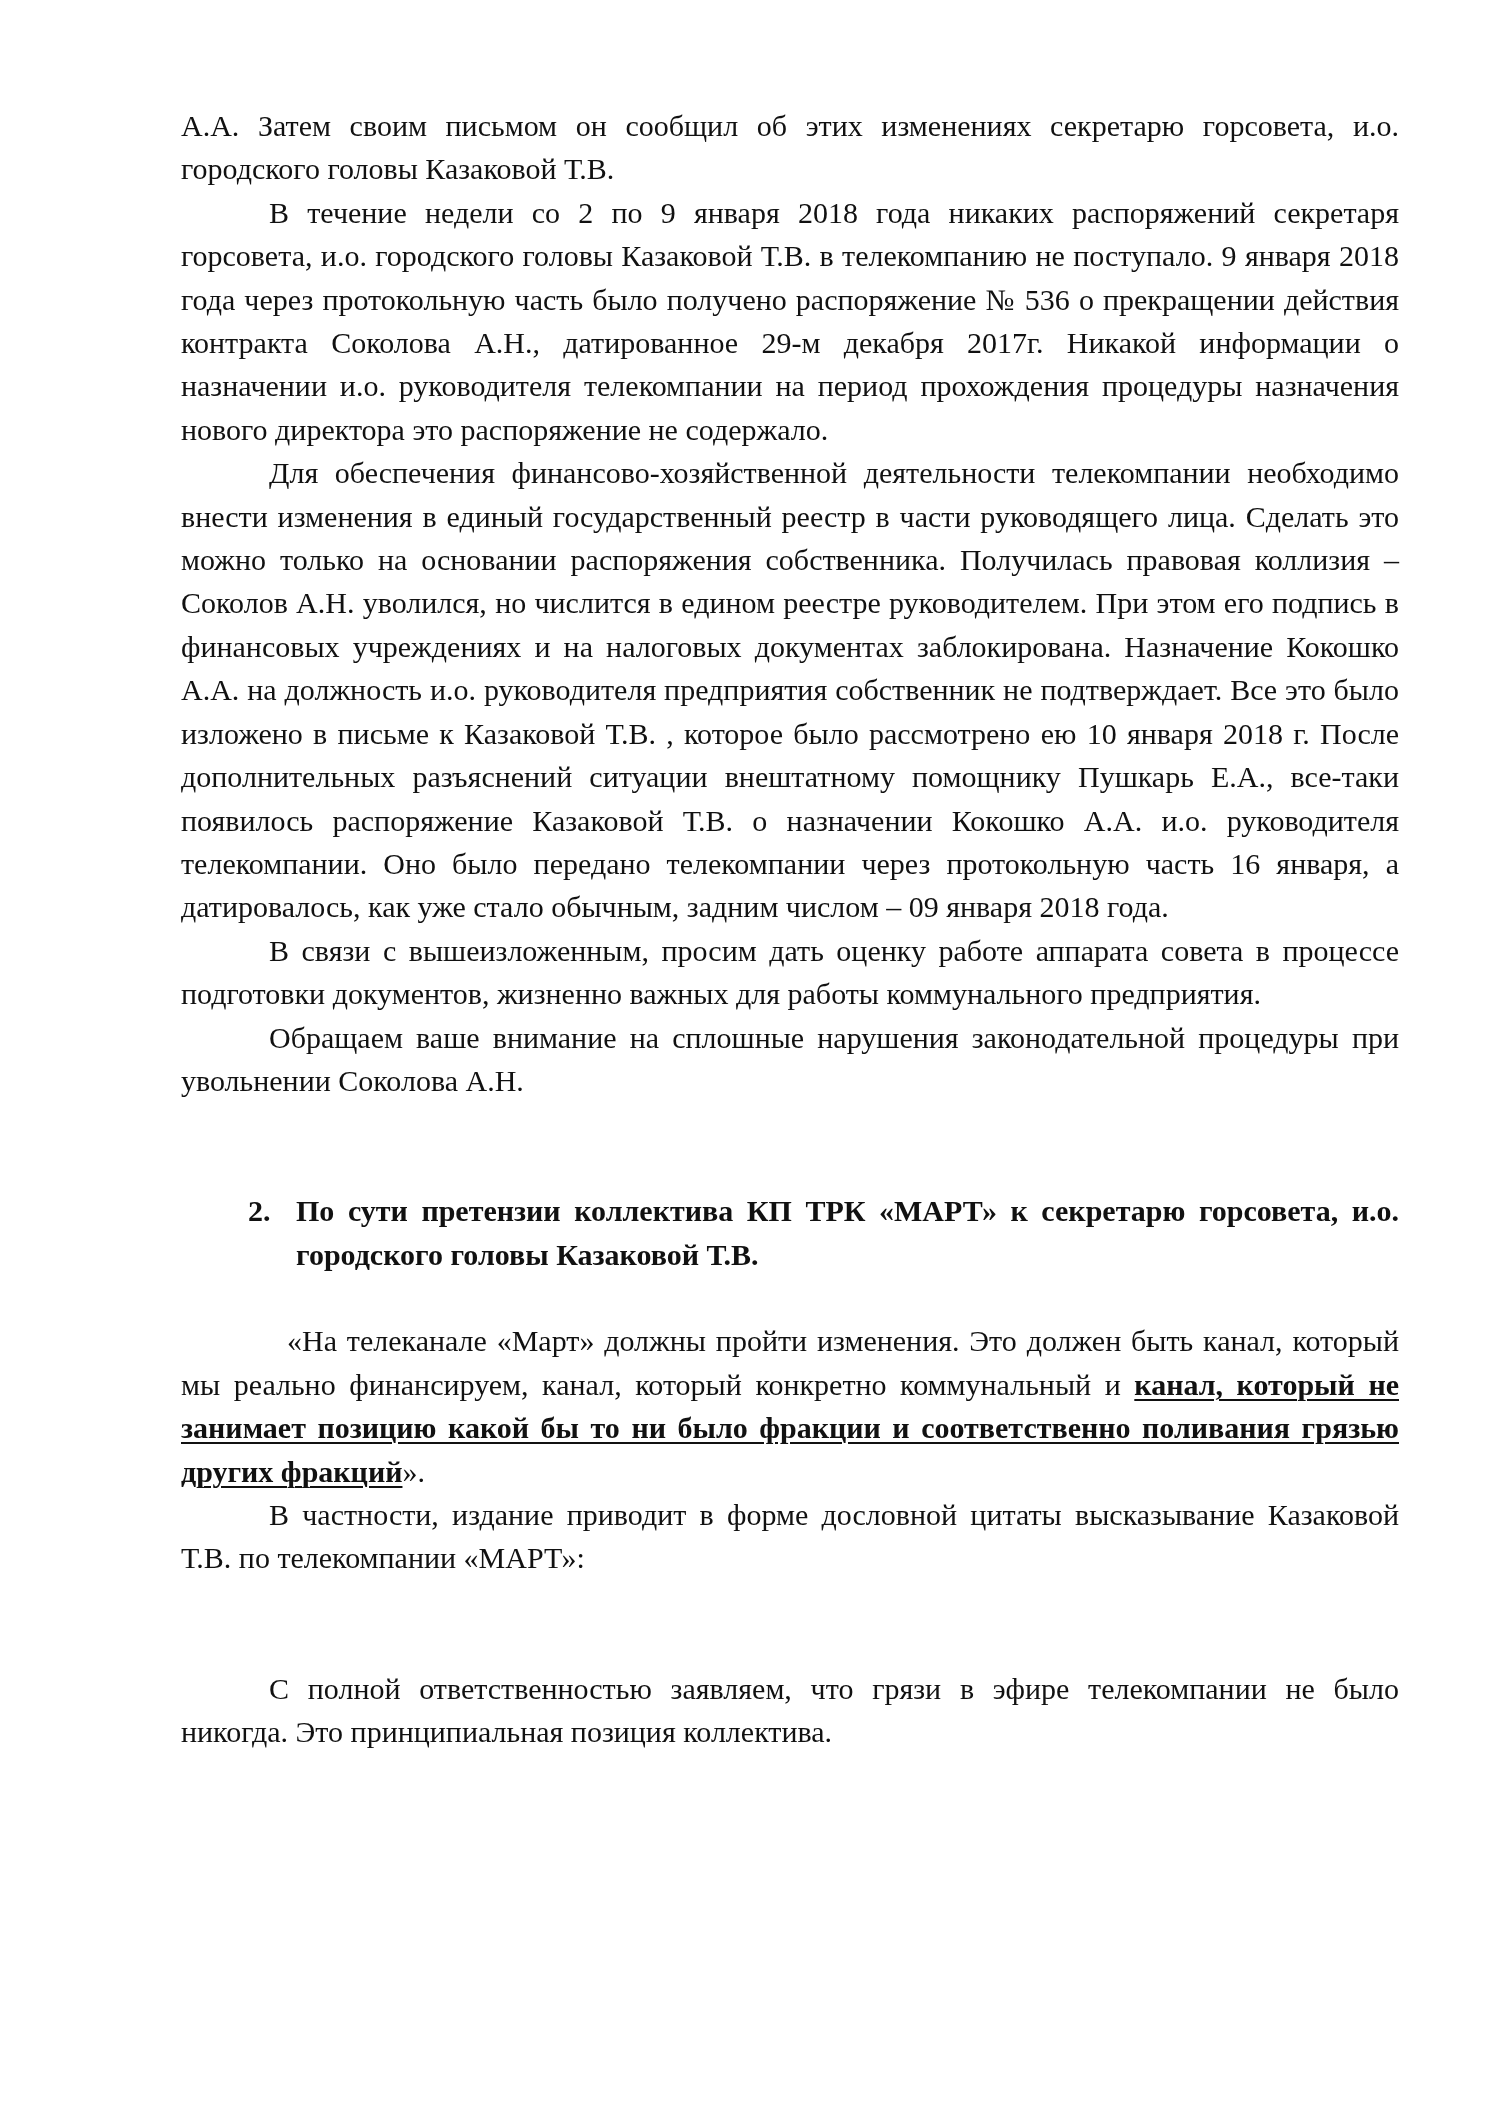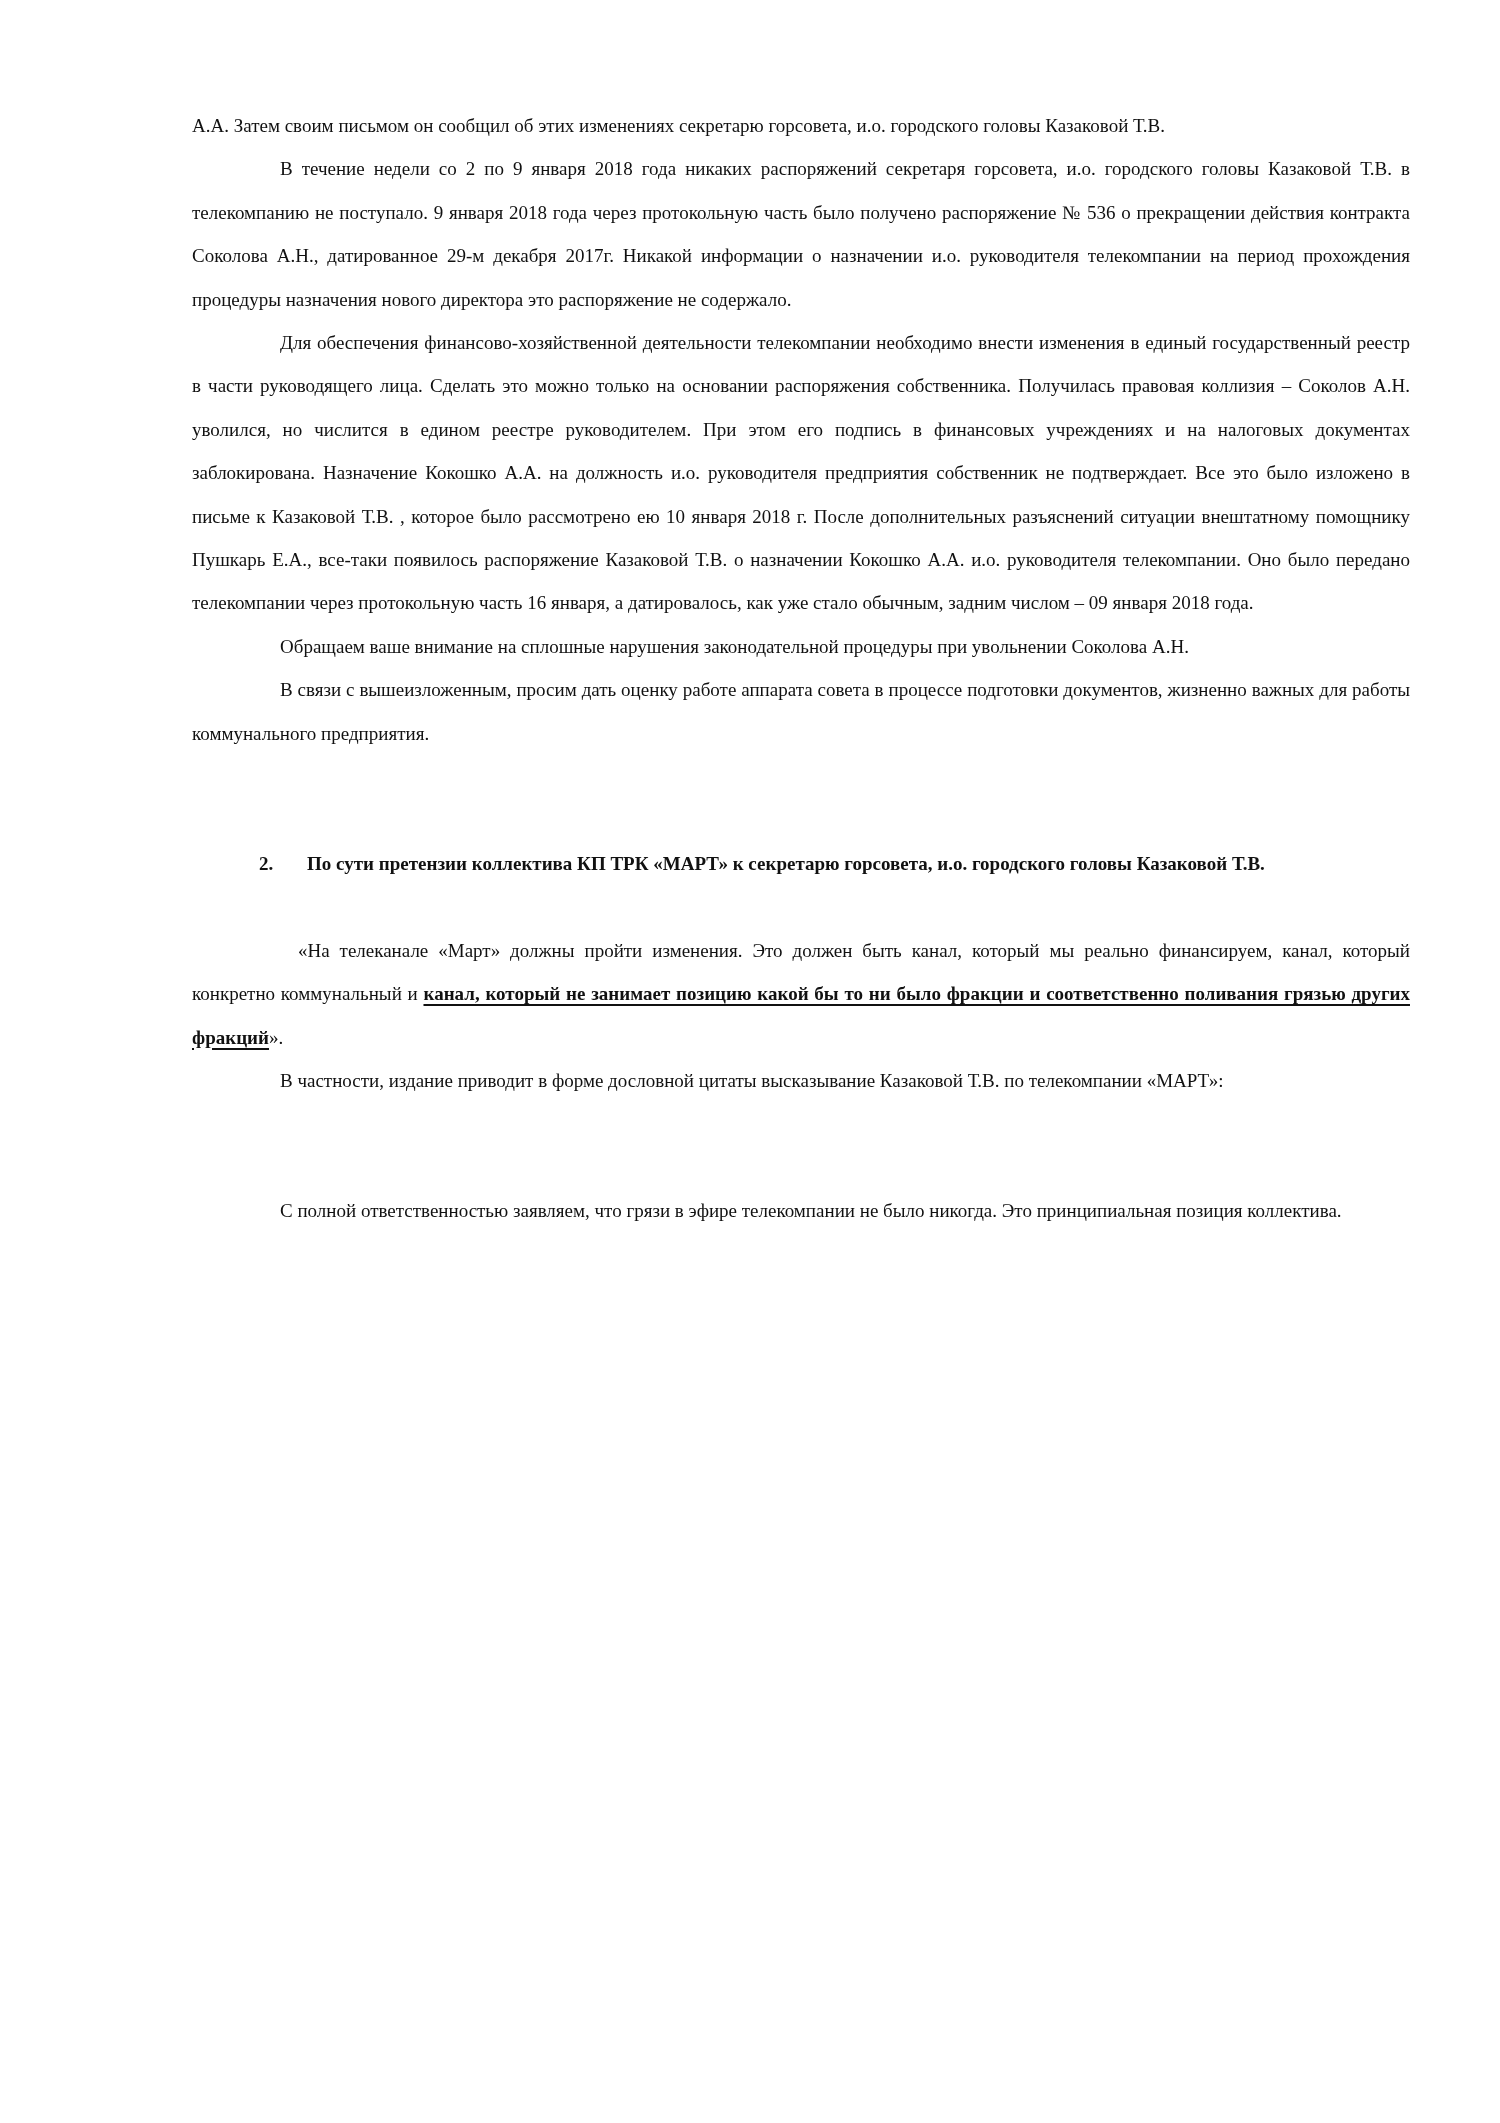--- a/index.html
+++ b/index.html
@@ -10,24 +10,24 @@
   body {
     width: 1500px;
     height: 2123px;
     position: relative;
     overflow: hidden;
     font-family: "Liberation Serif", "DejaVu Serif", serif;
     color: #111111;
   }
   .page {
     position: absolute;
-    left: 192px;
+    left: 181px;
     top: 104px;
     width: 1218px;
-    font-size: 19px;
+    font-size: 30px;
     line-height: 43.4px;
   }
   .para {
     margin: 0;
     text-align: justify;
     text-indent: 88px;
   }
   .para.noindent {
     text-indent: 0;
   }
@@ -66,23 +66,23 @@
 <body>
 
 <div class="page">
 
   <p class="para noindent">А.А. Затем своим   письмом он сообщил об этих изменениях секретарю горсовета, и.о. городского головы Казаковой Т.В.</p>
 
   <p class="para">В течение недели со 2 по 9 января 2018 года никаких распоряжений    секретаря горсовета, и.о. городского головы Казаковой Т.В. в телекомпанию не поступало. 9 января 2018 года через протокольную часть было получено распоряжение № 536 о прекращении действия контракта Соколова А.Н., датированное 29-м декабря 2017г. Никакой информации о назначении и.о. руководителя телекомпании на период прохождения процедуры назначения нового директора это распоряжение не содержало.</p>
 
   <p class="para">Для обеспечения финансово-хозяйственной деятельности телекомпании необходимо внести изменения в единый государственный реестр в части руководящего лица. Сделать это можно только на основании распоряжения собственника. Получилась правовая коллизия – Соколов А.Н. уволился, но числится в едином реестре руководителем. При этом его подпись в финансовых учреждениях и на налоговых документах заблокирована. Назначение Кокошко А.А. на должность и.о. руководителя предприятия собственник не подтверждает. Все это было изложено в письме к Казаковой Т.В. , которое было рассмотрено ею 10 января 2018 г. После дополнительных разъяснений ситуации внештатному помощнику Пушкарь Е.А., все-таки появилось распоряжение Казаковой Т.В. о назначении Кокошко А.А. и.о. руководителя телекомпании. Оно было передано телекомпании через протокольную часть 16 января, а датировалось, как уже стало обычным, задним числом – 09 января 2018 года.</p>
 
+  <p class="para">В связи с вышеизложенным, просим дать оценку работе аппарата совета в процессе подготовки документов, жизненно важных для работы коммунального предприятия.</p>
+
   <p class="para">Обращаем ваше внимание на сплошные нарушения законодательной процедуры при увольнении Соколова А.Н.</p>
-
-  <p class="para">В связи с вышеизложенным, просим дать оценку работе аппарата совета в процессе подготовки документов, жизненно важных для работы коммунального предприятия.</p>
 
   <div class="blank double"></div>
 
   <div class="heading">
     <span class="num">2.</span>
     <span class="htext">По сути претензии коллектива КП ТРК «МАРТ» к секретарю горсовета, и.о. городского головы Казаковой Т.В.</span>
   </div>
 
   <div class="blank"></div>
 

